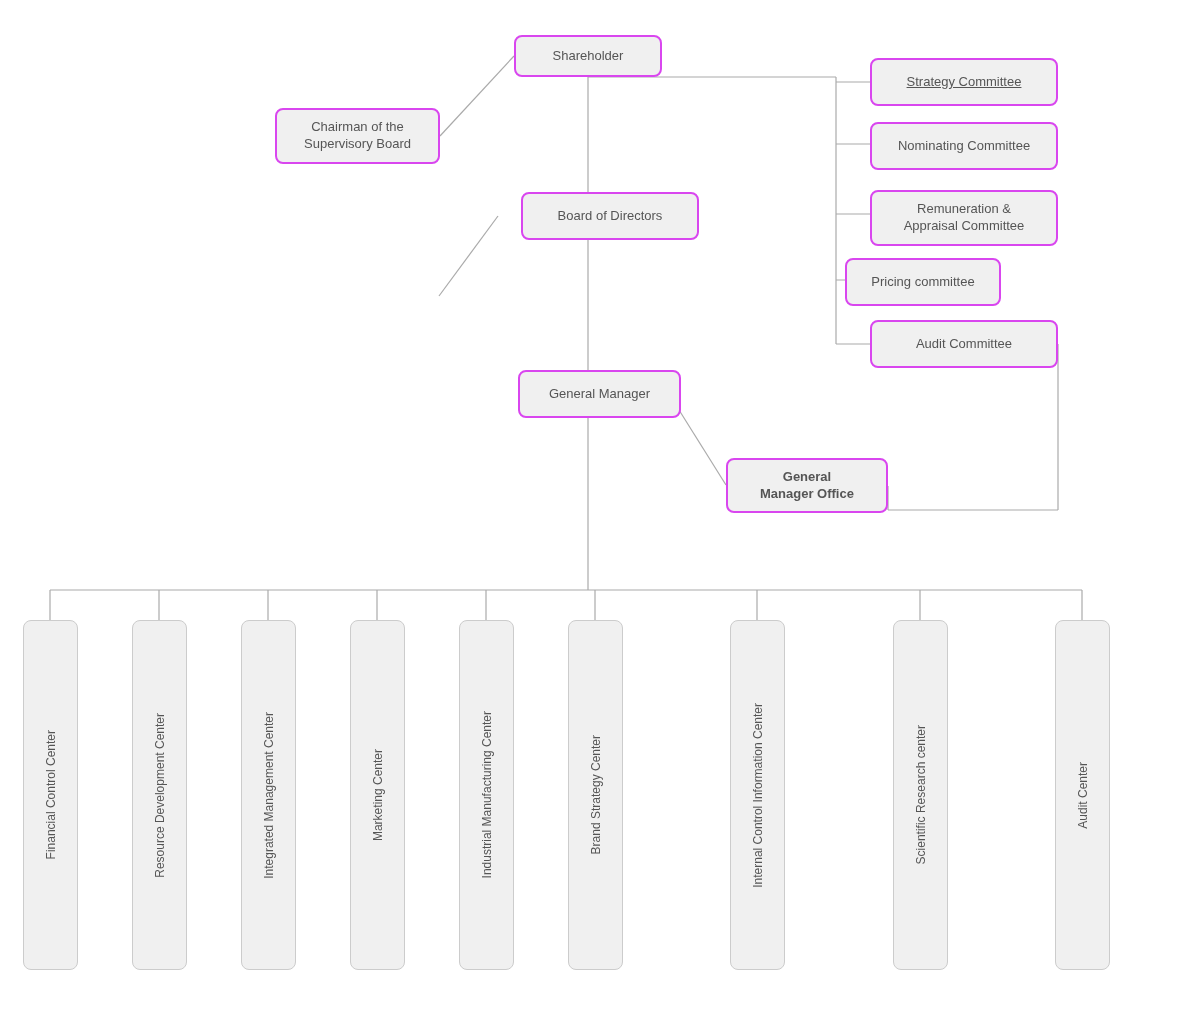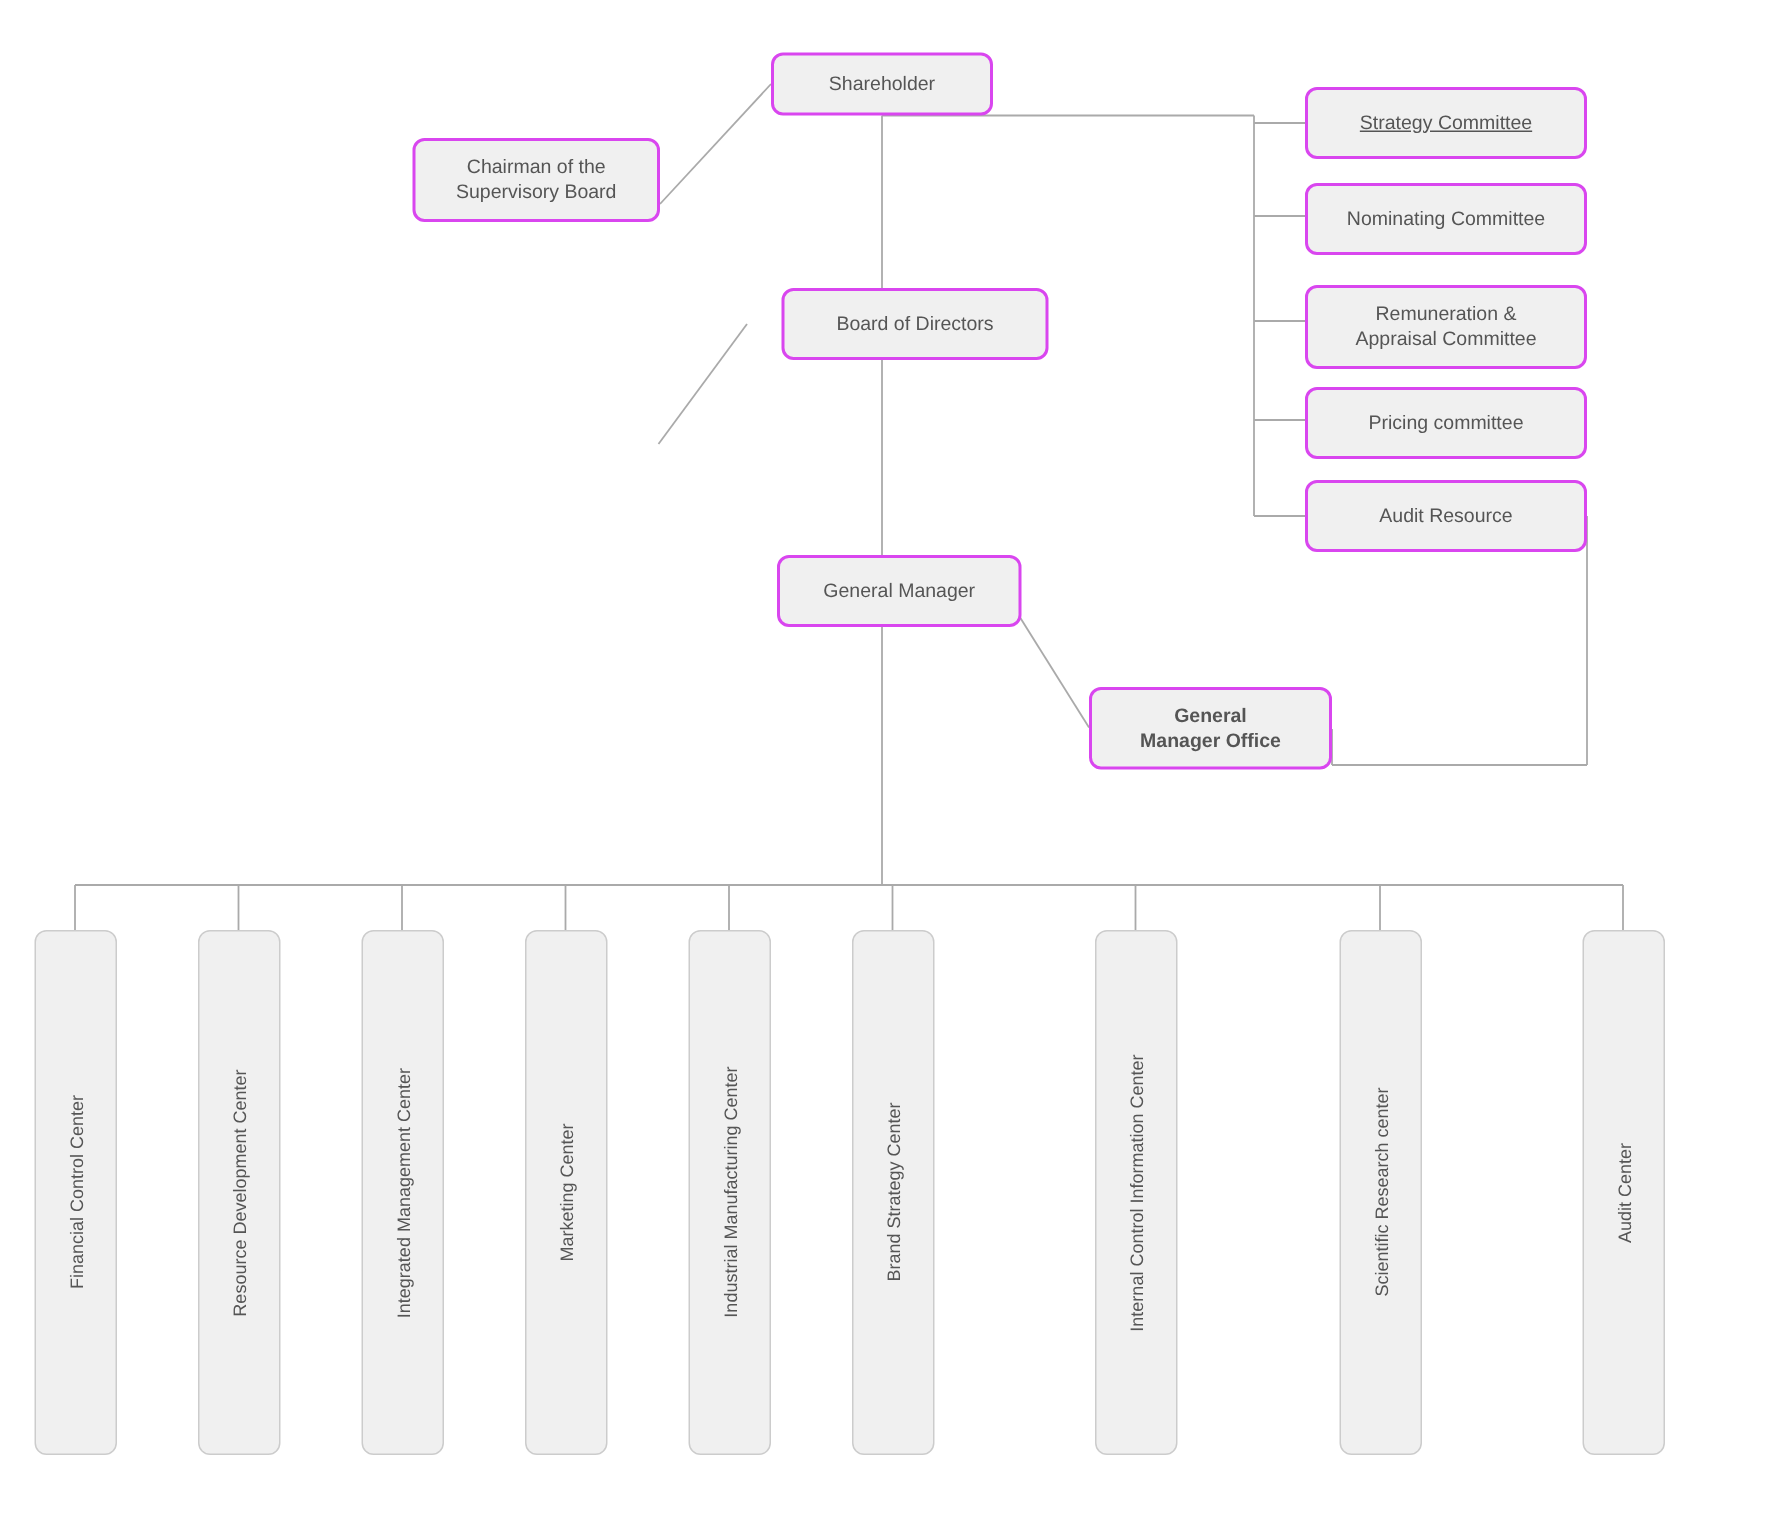--- a/index.html
+++ b/index.html
@@ -115,21 +115,21 @@
     <line x1="595" y1="590" x2="595" y2="620"></line>
     <line x1="757" y1="590" x2="757" y2="620"></line>
     <line x1="920" y1="590" x2="920" y2="620"></line>
     <line x1="1082" y1="590" x2="1082" y2="620"></line>
   </svg>
 
   <div class="node" style="left:514px; top:35px; width:148px; height:42px;">
     <span>Shareholder</span>
   </div>
 
-  <div class="node" style="left:275px; top:92px; width:165px; height:56px; white-space:pre-line;">
+  <div class="node" style="left:275px; top:108px; width:165px; height:56px; white-space:pre-line;">
     <span>Chairman of the<br>Supervisory Board</span>
   </div>
 
   <div class="node" style="left:521px; top:192px; width:178px; height:48px;">
     <span>Board of Directors</span>
   </div>
 
 
   <div class="node" style="left:506px; top:370px; width:163px; height:48px;margin-left:12px;">
     <span>General Manager</span>
@@ -144,26 +144,26 @@
   </div>
 
   <div class="node" style="left:870px; top:190px; width:188px; height:56px; white-space:pre-line;">
     <span>Remuneration &amp;<br>Appraisal Committee</span>
   </div>
 
   <div class="node" style="left:870px; top:122px; width:188px; height:48px;">
     <span>Nominating Committee</span>
   </div>
 
-  <div class="node" style="left:870px; top:258px; width:188px; height:48px;">
+  <div class="node" style="left:845px; top:258px; width:156px; height:48px;">
     <span>Pricing committee</span>
   </div>
 
   <div class="node" style="left:870px; top:320px; width:188px; height:48px;">
-    <span>Audit Resource</span>
+    <span>Audit Committee</span>
   </div>
 
   <div class="node-vertical" style="left:23px; top:620px; width:55px; height:350px;">
     <span>Financial Control Center</span>
   </div>
 
   <div class="node-vertical" style="left:132px; top:620px; width:55px; height:350px;">
     <span>Resource Development Center</span>
   </div>
 

